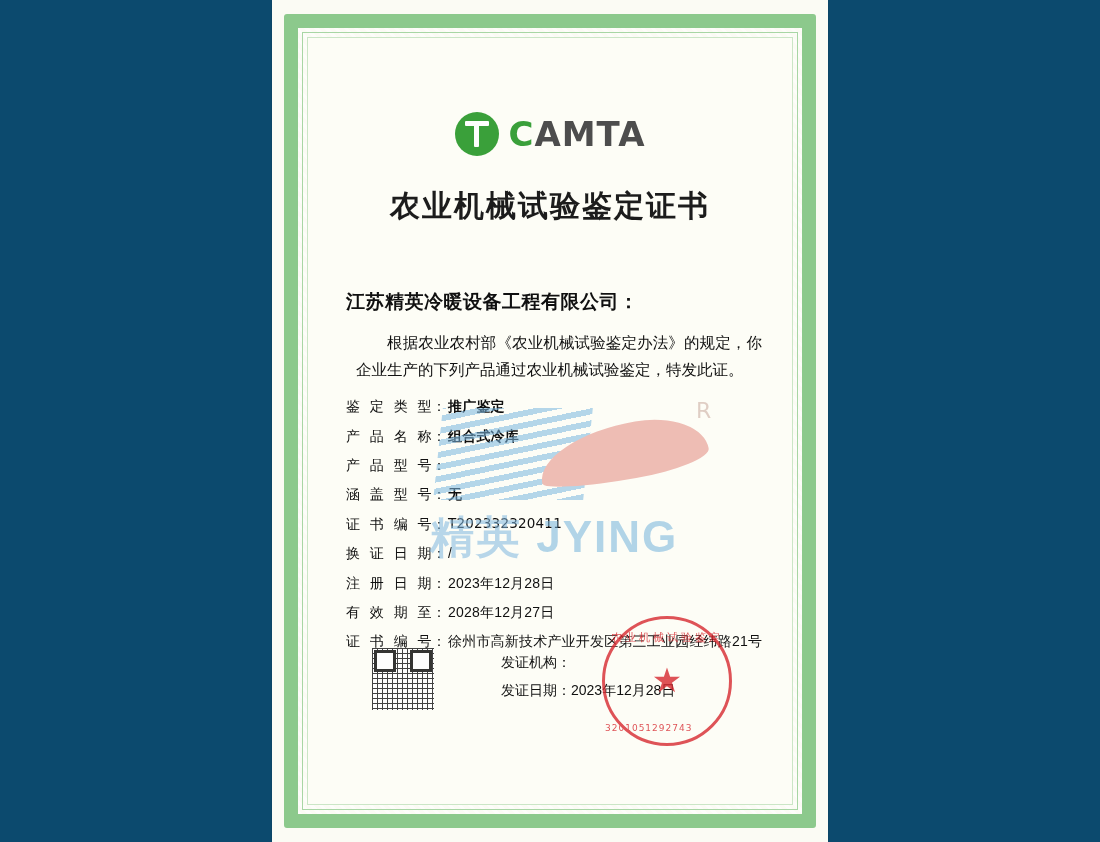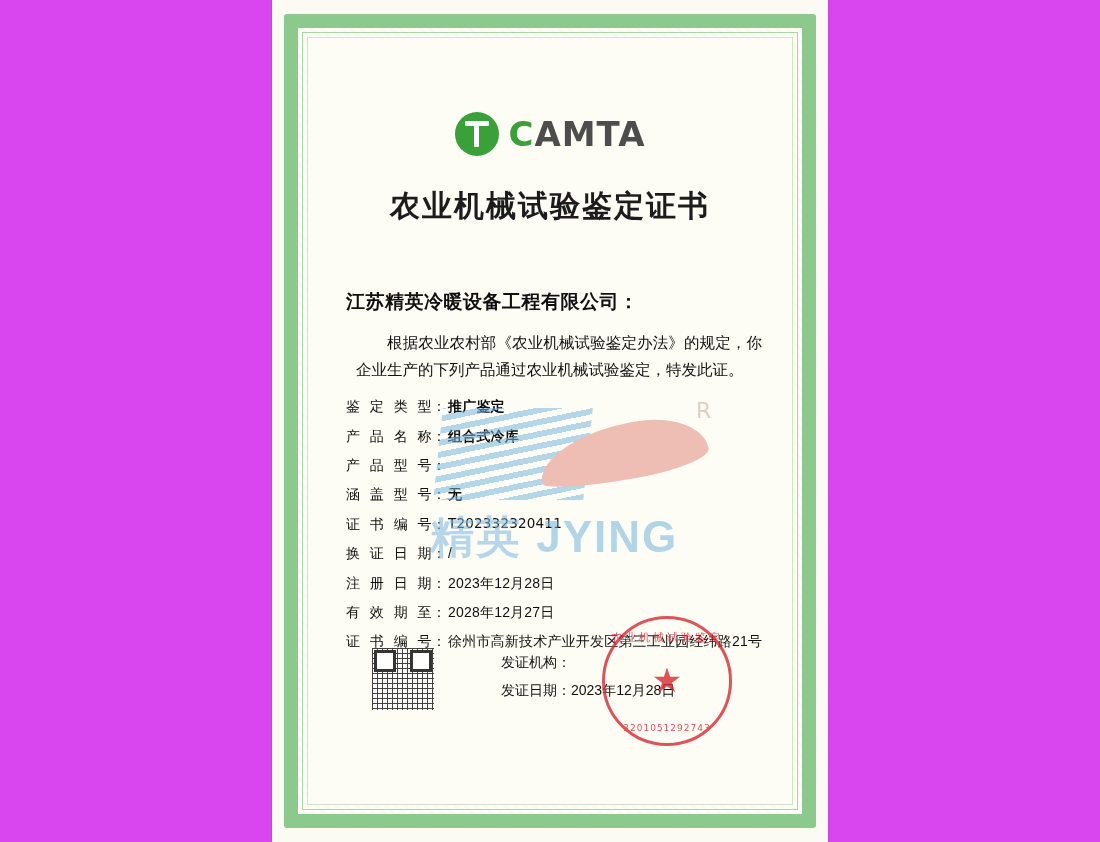--- a/index.html
+++ b/index.html
@@ -8,21 +8,21 @@
     background: #ffffff;
     width: 1100px;
     height: 842px;
     overflow: hidden;
     font-family: "Liberation Sans", sans-serif;
   }
   .page {
     position: relative;
     width: 1100px;
     height: 842px;
-    background: #d946ef;
+    background: #0c4a6e;
   }
   
   .certificate {
     position: absolute;
     left: 272px;
     top: 0px;
     width: 556px;
     height: 842px;
     background: #fbfbf4;
     box-shadow: 0 0 2px rgba(0,0,0,0.18);
@@ -278,21 +278,21 @@
     position: absolute;
     left: 0; right: 0; top: 11px;
     text-align: center;
     font-size: 11px;
     letter-spacing: 3px;
     color: #d6242b;
   }
   .seal-bottom {
     position: absolute;
     left: 0; right: 0; bottom: 10px;
-    text-align: center;
+    text-align: left;
     font-size: 9px;
     letter-spacing: 1px;
     font-family: "DejaVu Sans", sans-serif;
     color: #d6242b;
   }
 
   
   .watermark {
     position: absolute;
     left: 96px;

